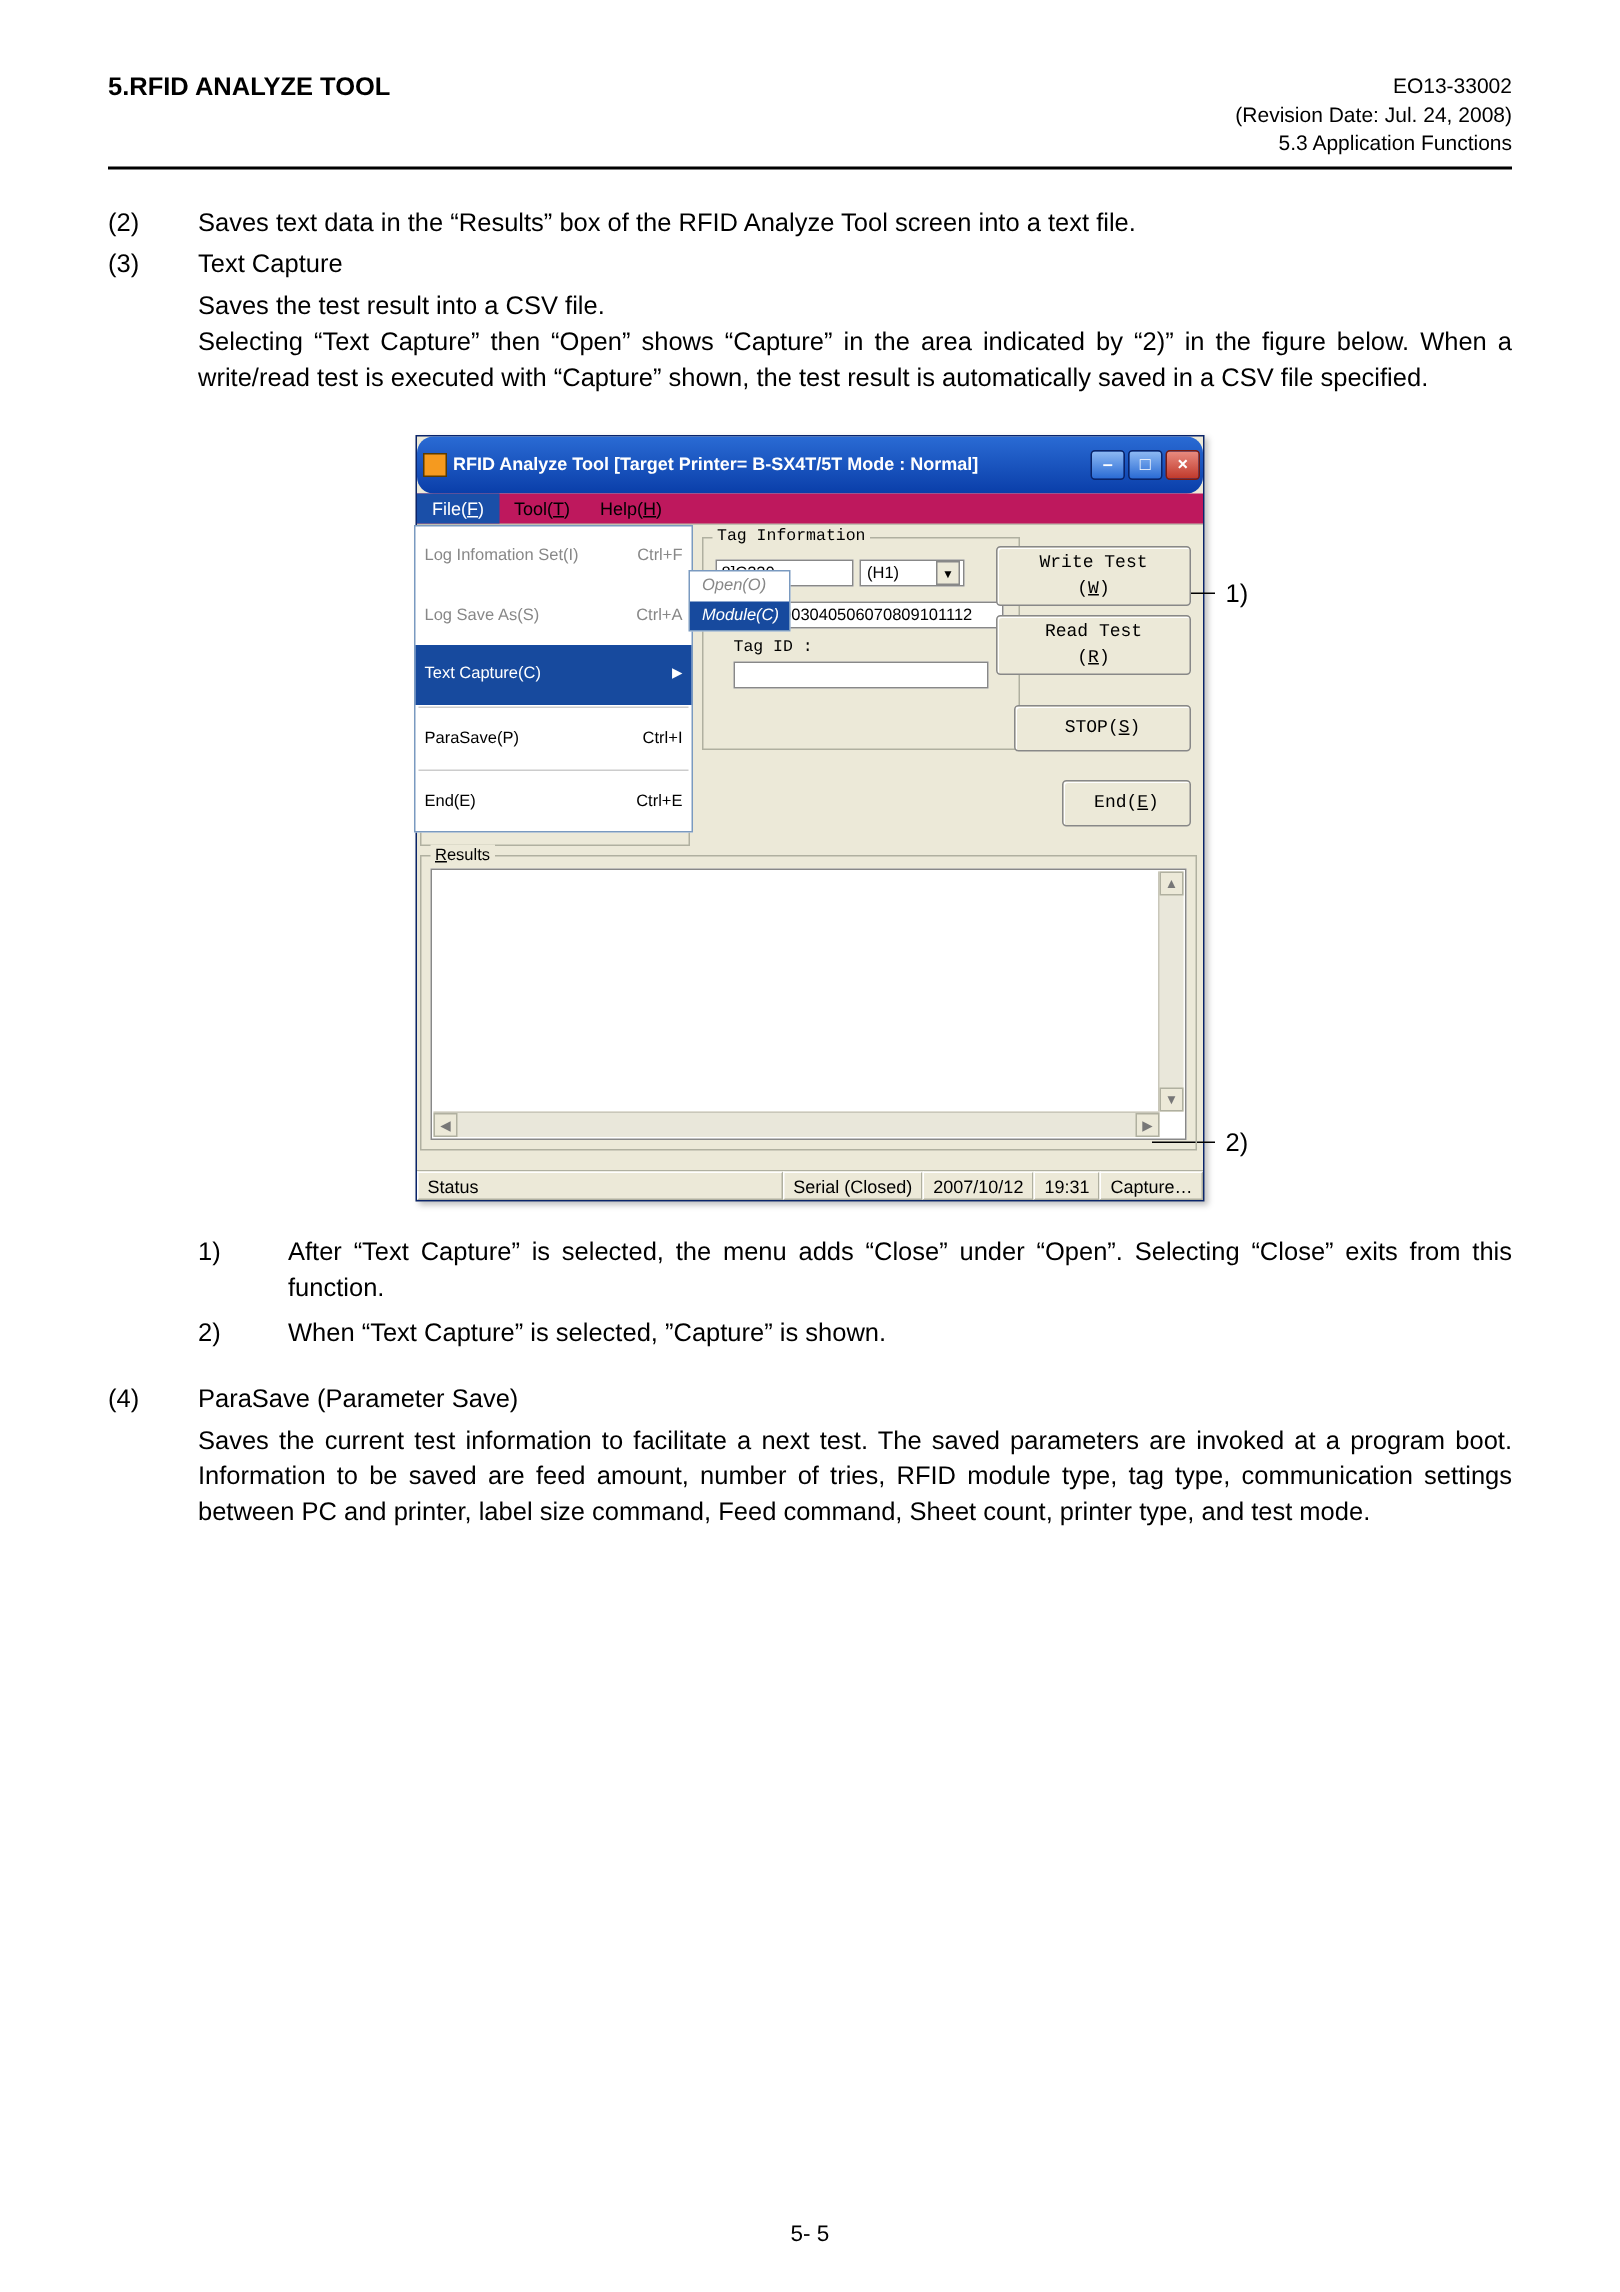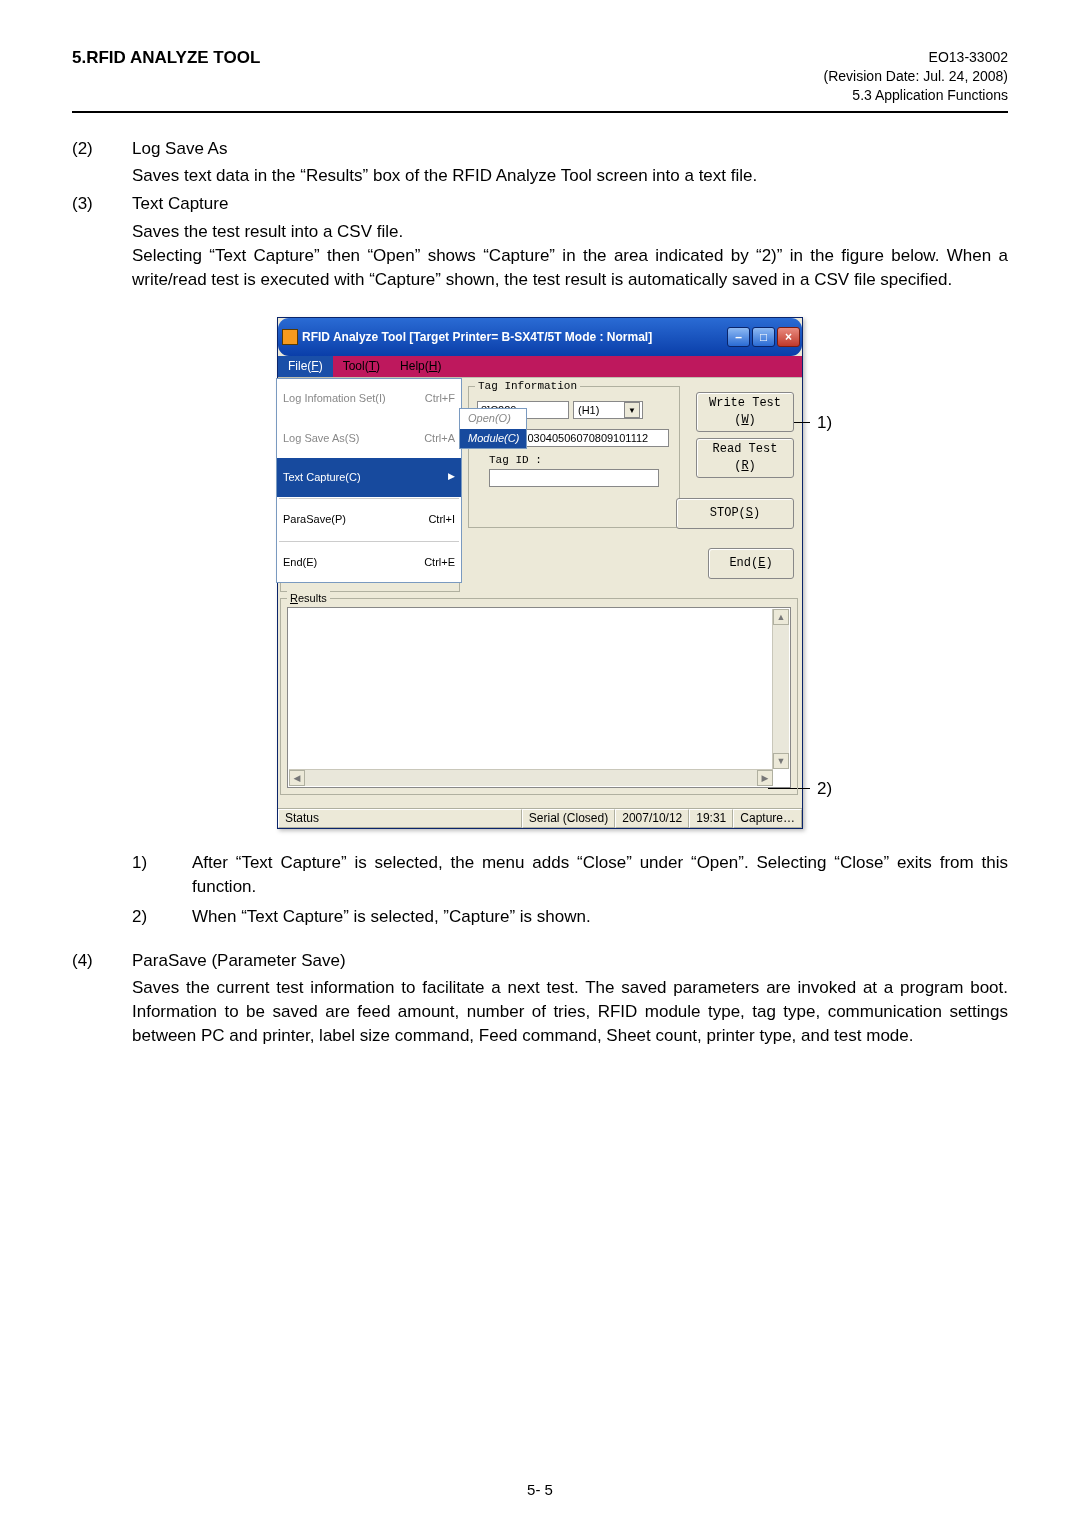--- a/index.html
+++ b/index.html
@@ -210,21 +210,21 @@
     padding: 0 3px;
     font-size: 11px;
   }
   .btn {
     background: #ECE9D8;
     border: 1px solid #888;
     border-radius: 3px;
     box-shadow: 1px 1px 0 #fff inset;
     text-align: center;
     font-size: 12px;
-    padding: 2px 6px;
+    padding: 2px 22px;
     font-family: 'Courier New', monospace;
   }
   .inputbox {
     background: #fff;
     border: 1px solid #888;
     height: 18px;
     box-sizing: border-box;
     font-size: 11px;
     padding: 1px 3px;
   }
@@ -353,21 +353,20 @@
       <div>(Revision Date: Jul. 24, 2008)</div>
       <div>5.3 Application Functions</div>
     </div>
   </div>
 
   <div class="content">
 
     <div class="item-row">
       <div class="item-num">(2)</div>
       <div class="item-body">
-        <div class="title">Log Save As</div>
         <div>Saves text data in the “Results” box of the RFID Analyze Tool screen into a text file.</div>
       </div>
     </div>
 
     <div class="item-row" style="margin-top:4px;">
       <div class="item-num">(3)</div>
       <div class="item-body">
         <div class="title">Text Capture</div>
         <div>Saves the test result into a CSV file.</div>
         <div>Selecting “Text Capture” then “Open” shows “Capture” in the area indicated by “2)” in the figure below.  When a write/read test is executed with “Capture” shown, the test result is automatically saved in a CSV file specified.</div>

